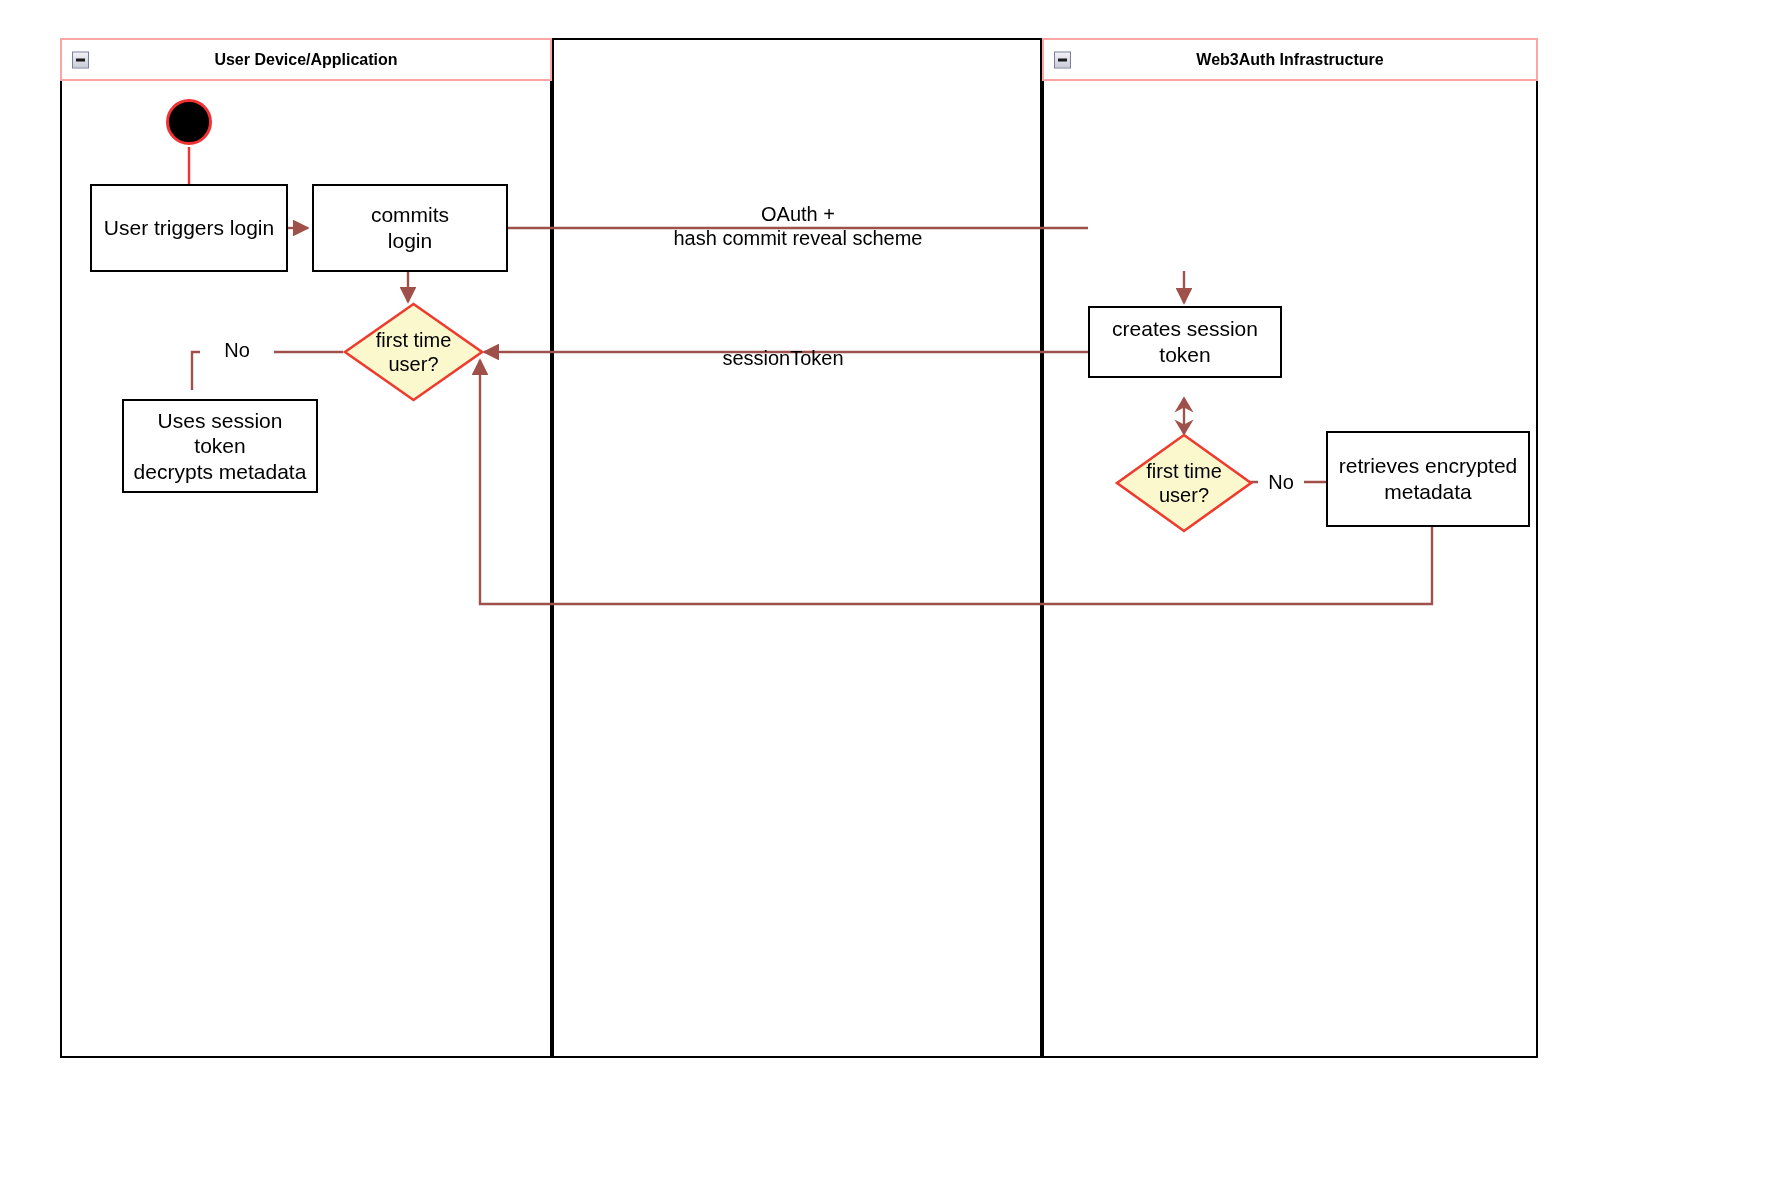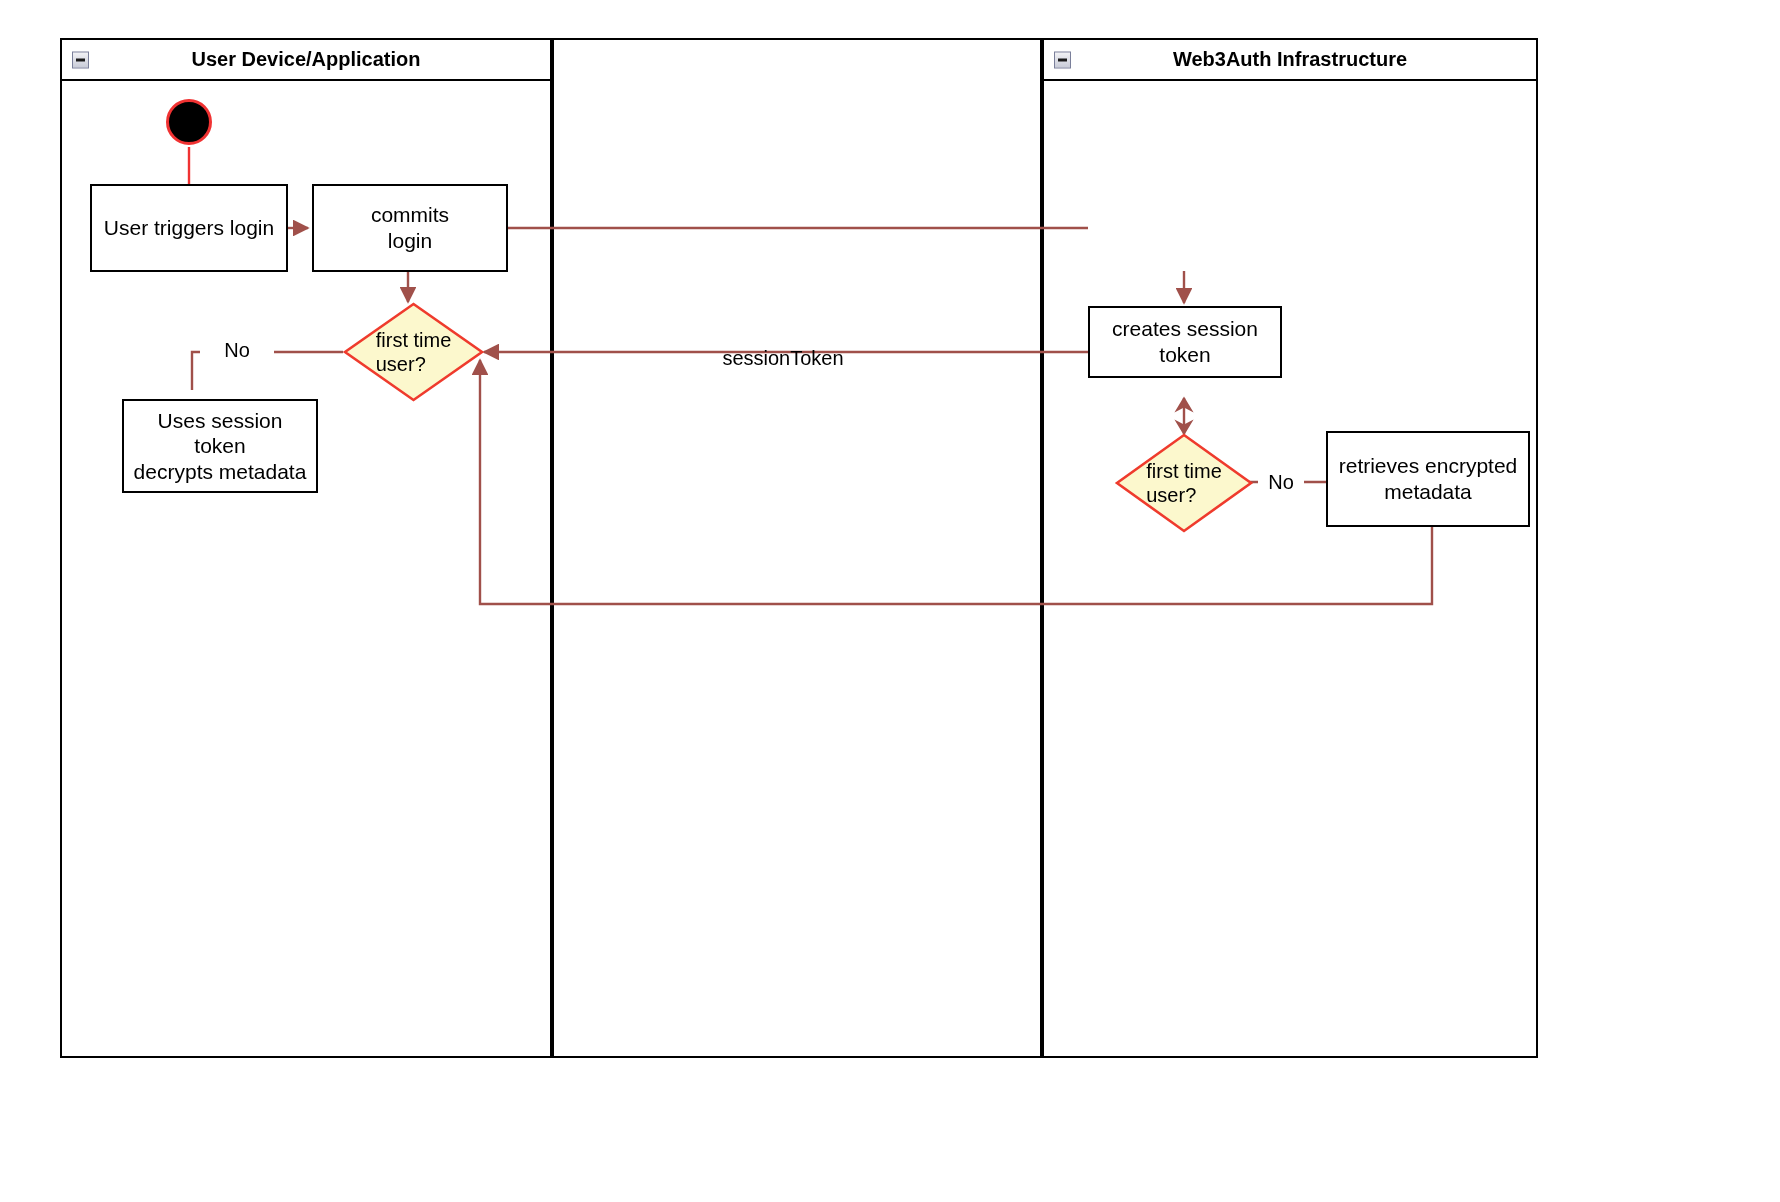--- a/index.html
+++ b/index.html
@@ -22,27 +22,27 @@
   
   .lane {
     position: absolute;
     box-sizing: border-box;
     border: 2px solid #000000;
     background: #ffffff;
   }
   .lane-header {
     position: absolute;
     box-sizing: border-box;
-    border: 2px solid #000000;
+    border: 2px solid #fca5a5;
     background: #ffffff;
     display: flex;
     align-items: center;
     justify-content: center;
     font-weight: bold;
-    font-size: 20px;
+    font-size: 16px;
     color: #000000;
   }
   .collapse-icon {
     position: absolute;
     left: 10px;
     top: 50%;
     transform: translateY(-50%);
     width: 17px;
     height: 17px;
     box-sizing: border-box;
@@ -92,20 +92,21 @@
   }
   .diamond-label {
     position: absolute;
     left: 0;
     top: 0;
     width: 100%;
     height: 100%;
     display: flex;
     align-items: center;
     justify-content: center;
+    text-align: center;
     font-size: 20px;
     line-height: 1.2;
     color: #000000;
     white-space: pre-line;
   }
   
   #edges {
     position: absolute;
     left: 0;
     top: 0;
@@ -205,20 +206,22 @@
     <svg width="138" height="100" viewBox="0 0 138 100">
       <polygon points="69,2 136,50 69,98 2,50" fill="#fcf8cd" stroke="#ef3b2d" stroke-width="2.6"></polygon>
     </svg>
     <div class="diamond-label">first time
 user?</div>
   </div>
 
   <div class="node-box" style="left:1326px; top:431px; width:204px; height:96px;">retrieves encrypted
 metadata</div>
 
+  <div class="edge-label" style="left:618px; top:202px; width:360px;">OAuth +
+hash commit reveal scheme</div>
 
   <div class="edge-label" style="left:658px; top:346px; width:250px;">sessionToken</div>
 
   <div class="edge-label" style="left:200px; top:338px; width:74px; background:#ffffff;">No</div>
 
   <div class="edge-label" style="left:1258px; top:470px; width:46px; background:#ffffff;">No</div>
 
 </div>
 
 </body></html>

